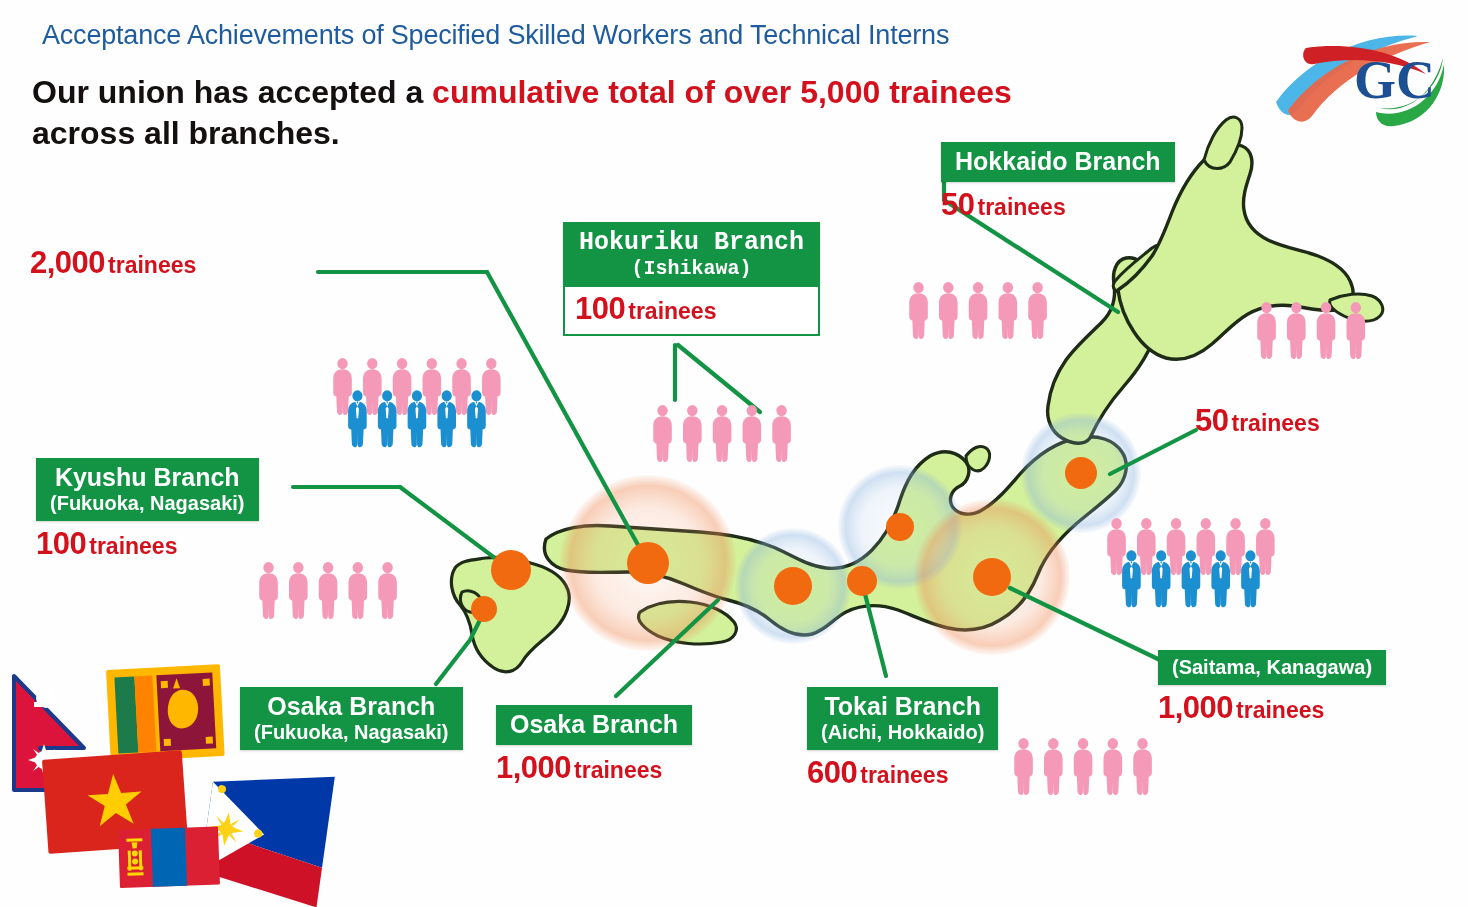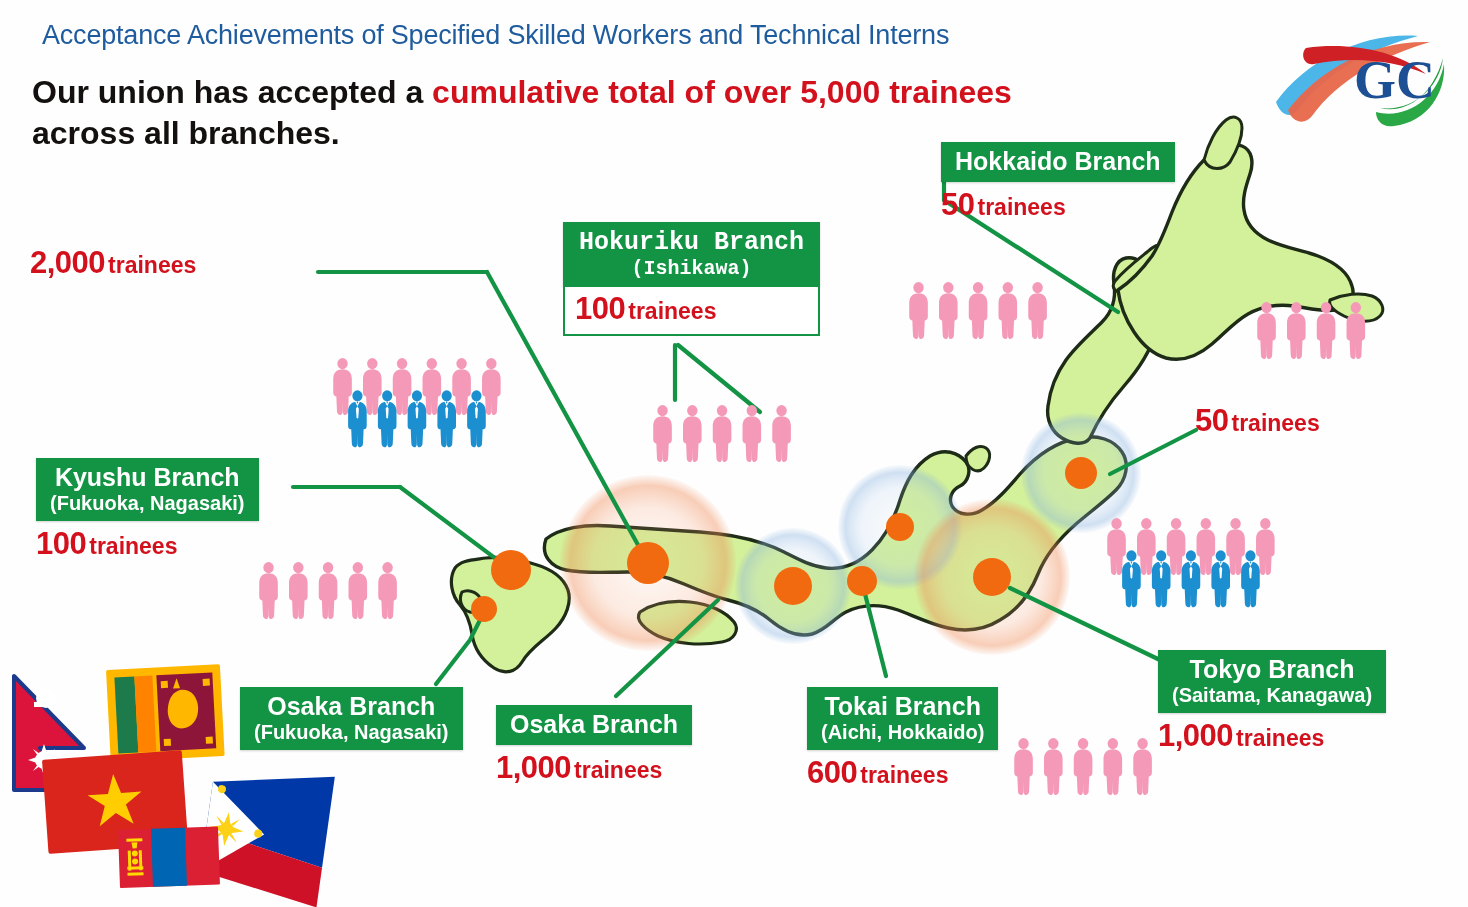--- a/index.html
+++ b/index.html
@@ -432,21 +432,20 @@
       <span class="name">Tokai Branch</span>
       <span class="sub">(Aichi, Hokkaido)</span>
     </div>
     <div class="count">
       <span class="num">600</span><span class="unit">trainees</span>
     </div>
   </div>
 
   <div class="callout" style="left:1158px; top:650px;">
     <div class="chip">
-      <span class="name">Tokyo Branch</span>
       <span class="sub">(Saitama, Kanagawa)</span>
     </div>
     <div class="count">
       <span class="num">1,000</span><span class="unit">trainees</span>
     </div>
   </div>
 
 </div>
 
 </body></html>

